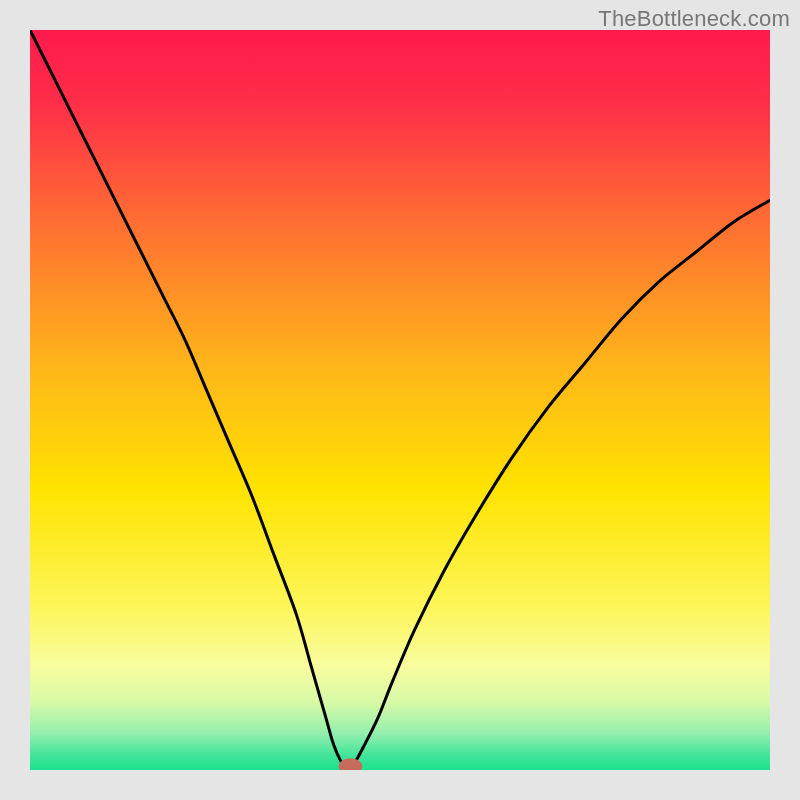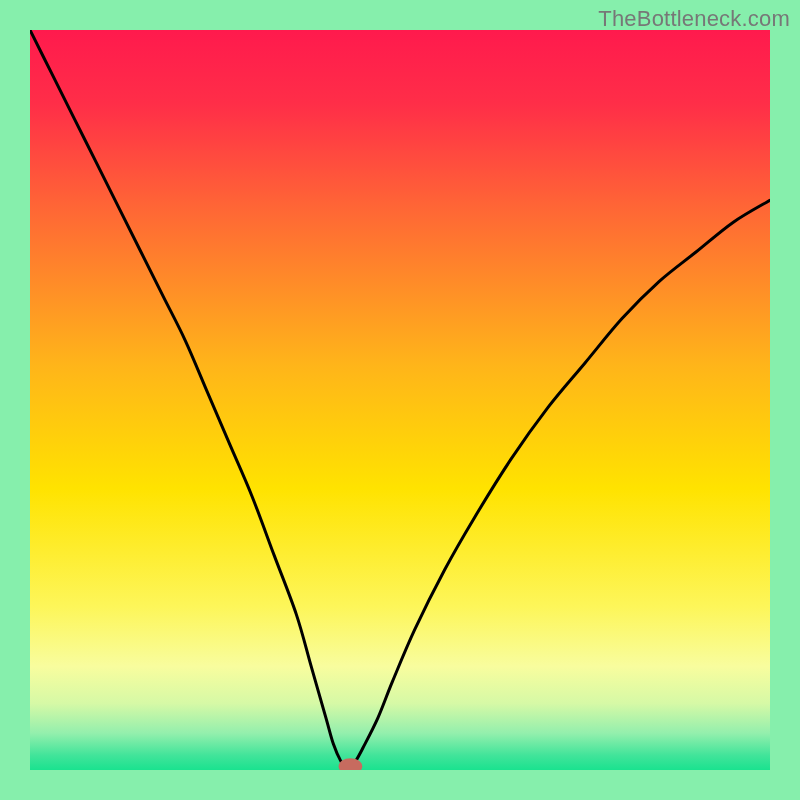--- a/index.html
+++ b/index.html
@@ -10,21 +10,21 @@
     background: #000;
     overflow: hidden;
     font-family: Arial, Helvetica, sans-serif;
   }
   .frame {
     position: absolute;
     left: 0;
     top: 0;
     width: 800px;
     height: 800px;
-    background: #86efac;
+    background: #e5e5e5;
   }
   .plot-area {
     position: absolute;
     left: 30px;
     top: 30px;
     width: 740px;
     height: 740px;
     overflow: hidden;
   }
   .attribution {

